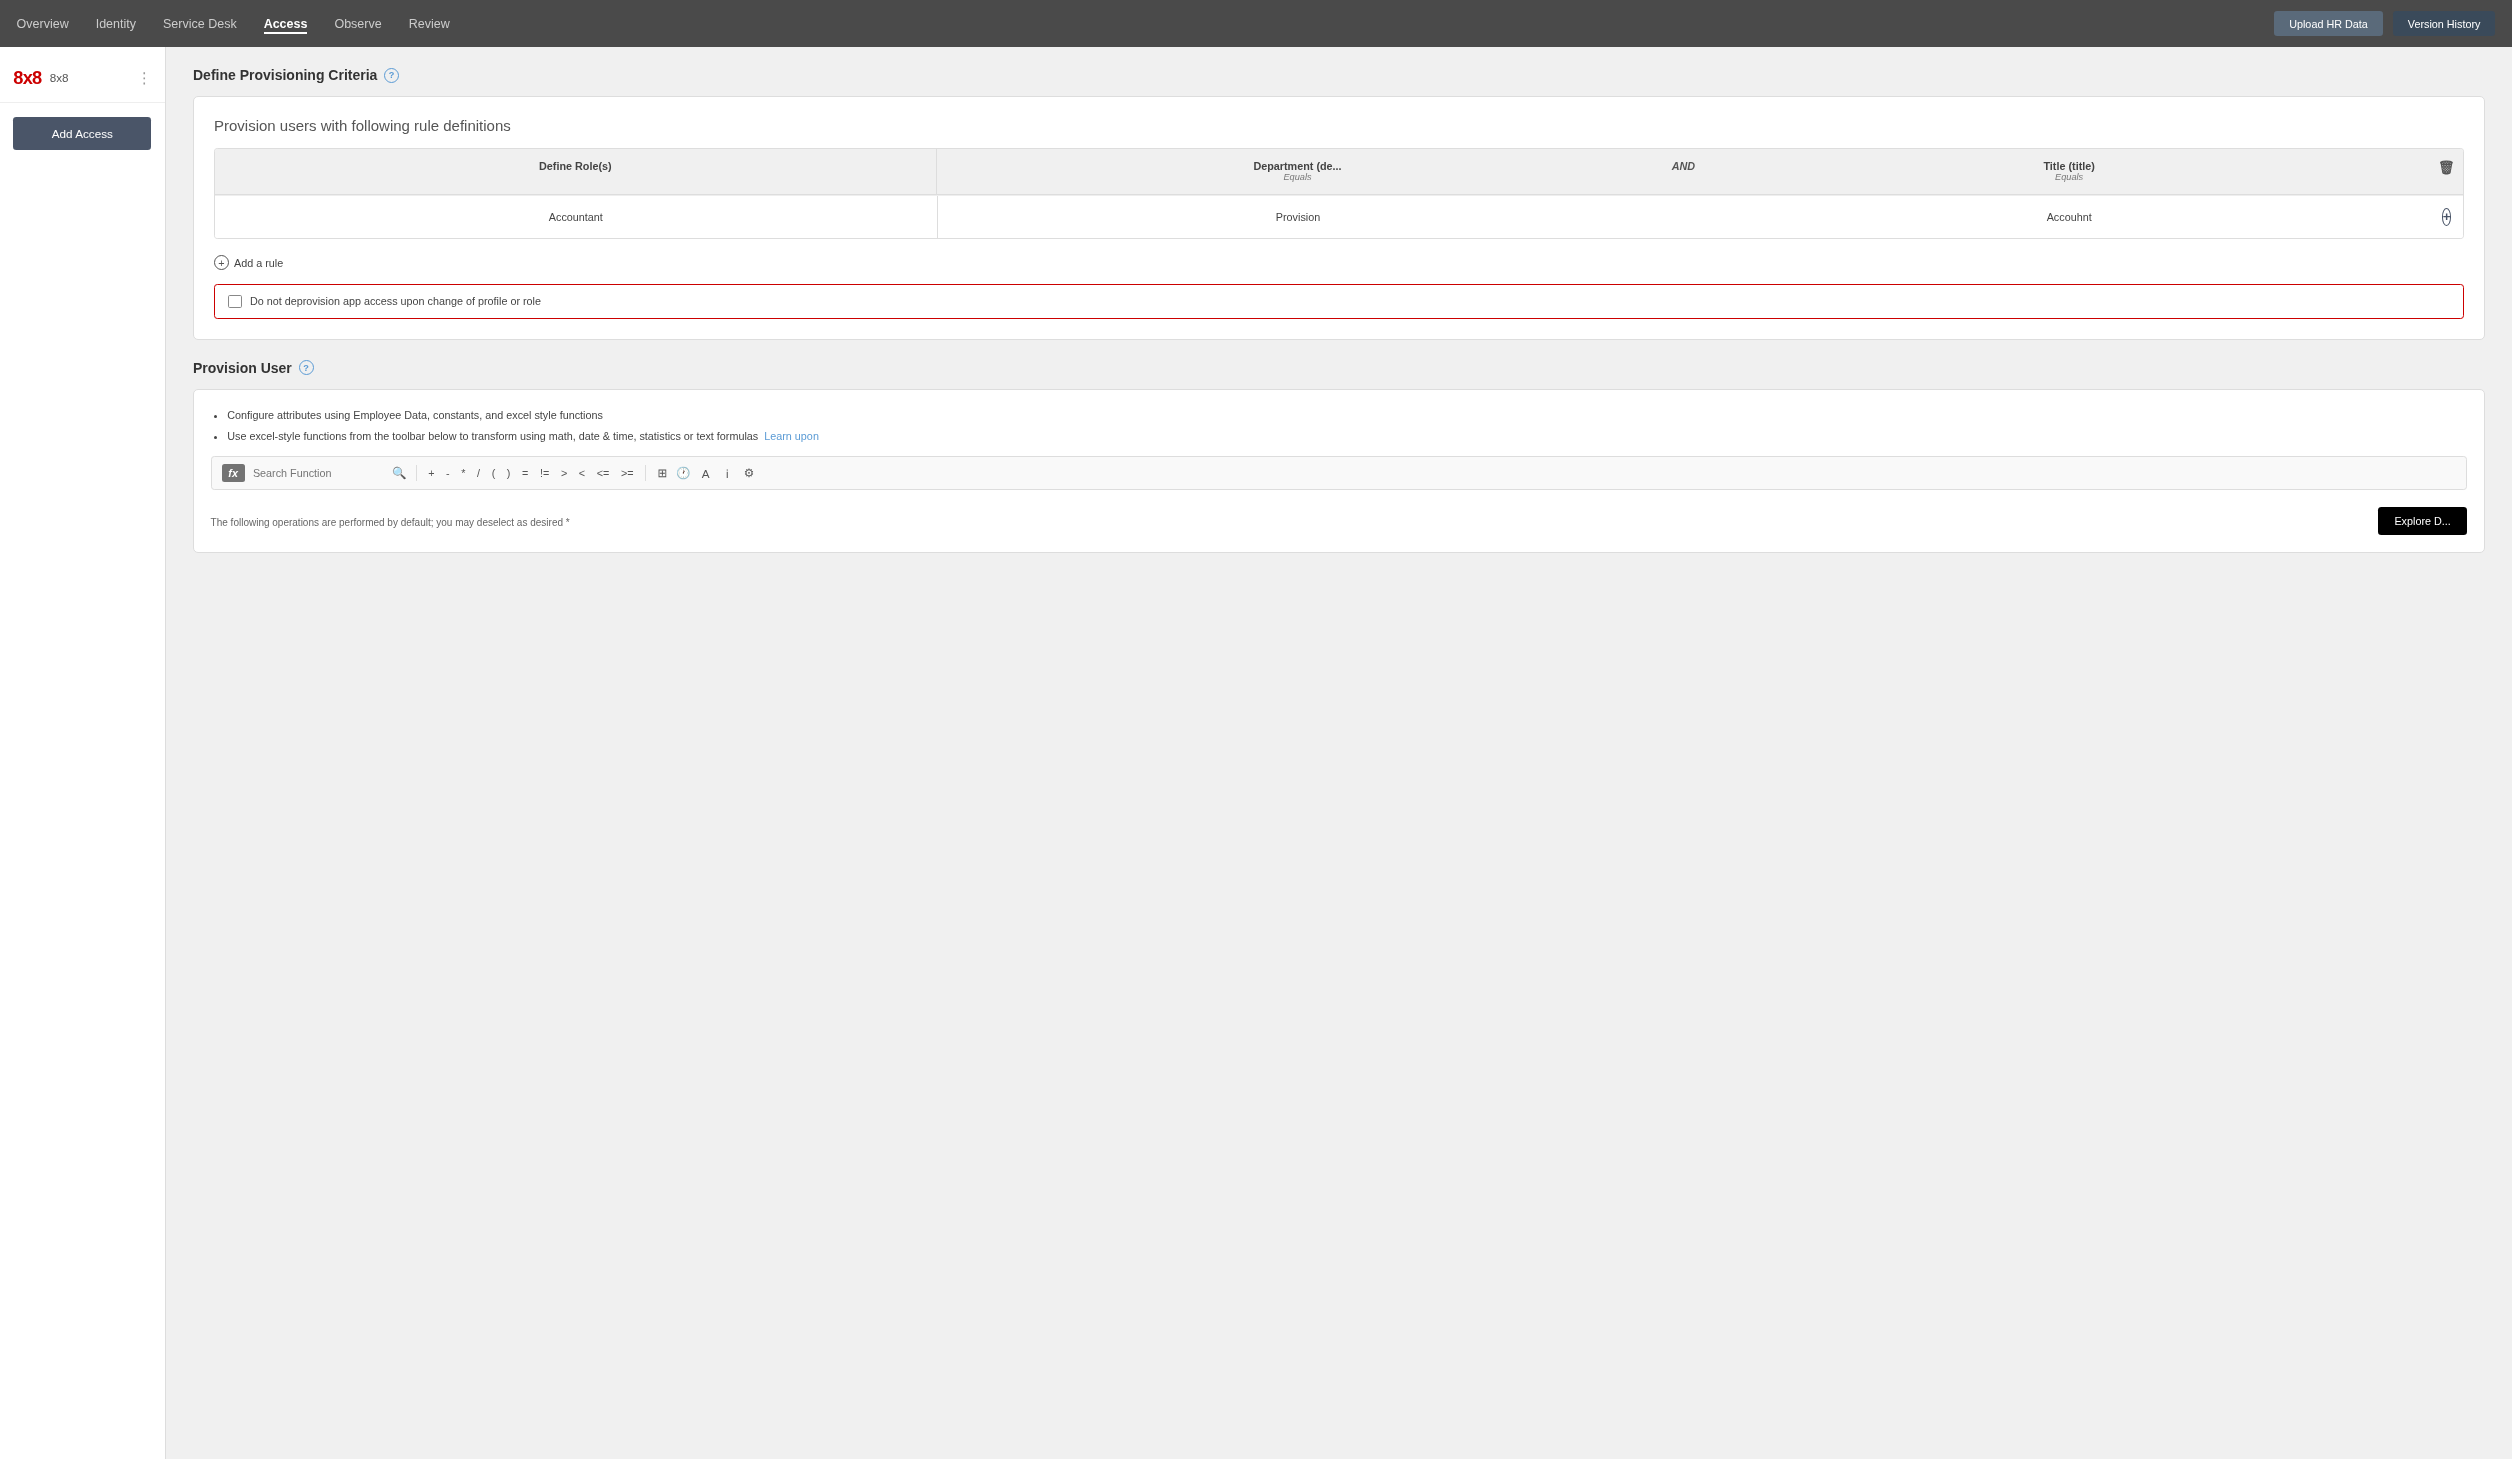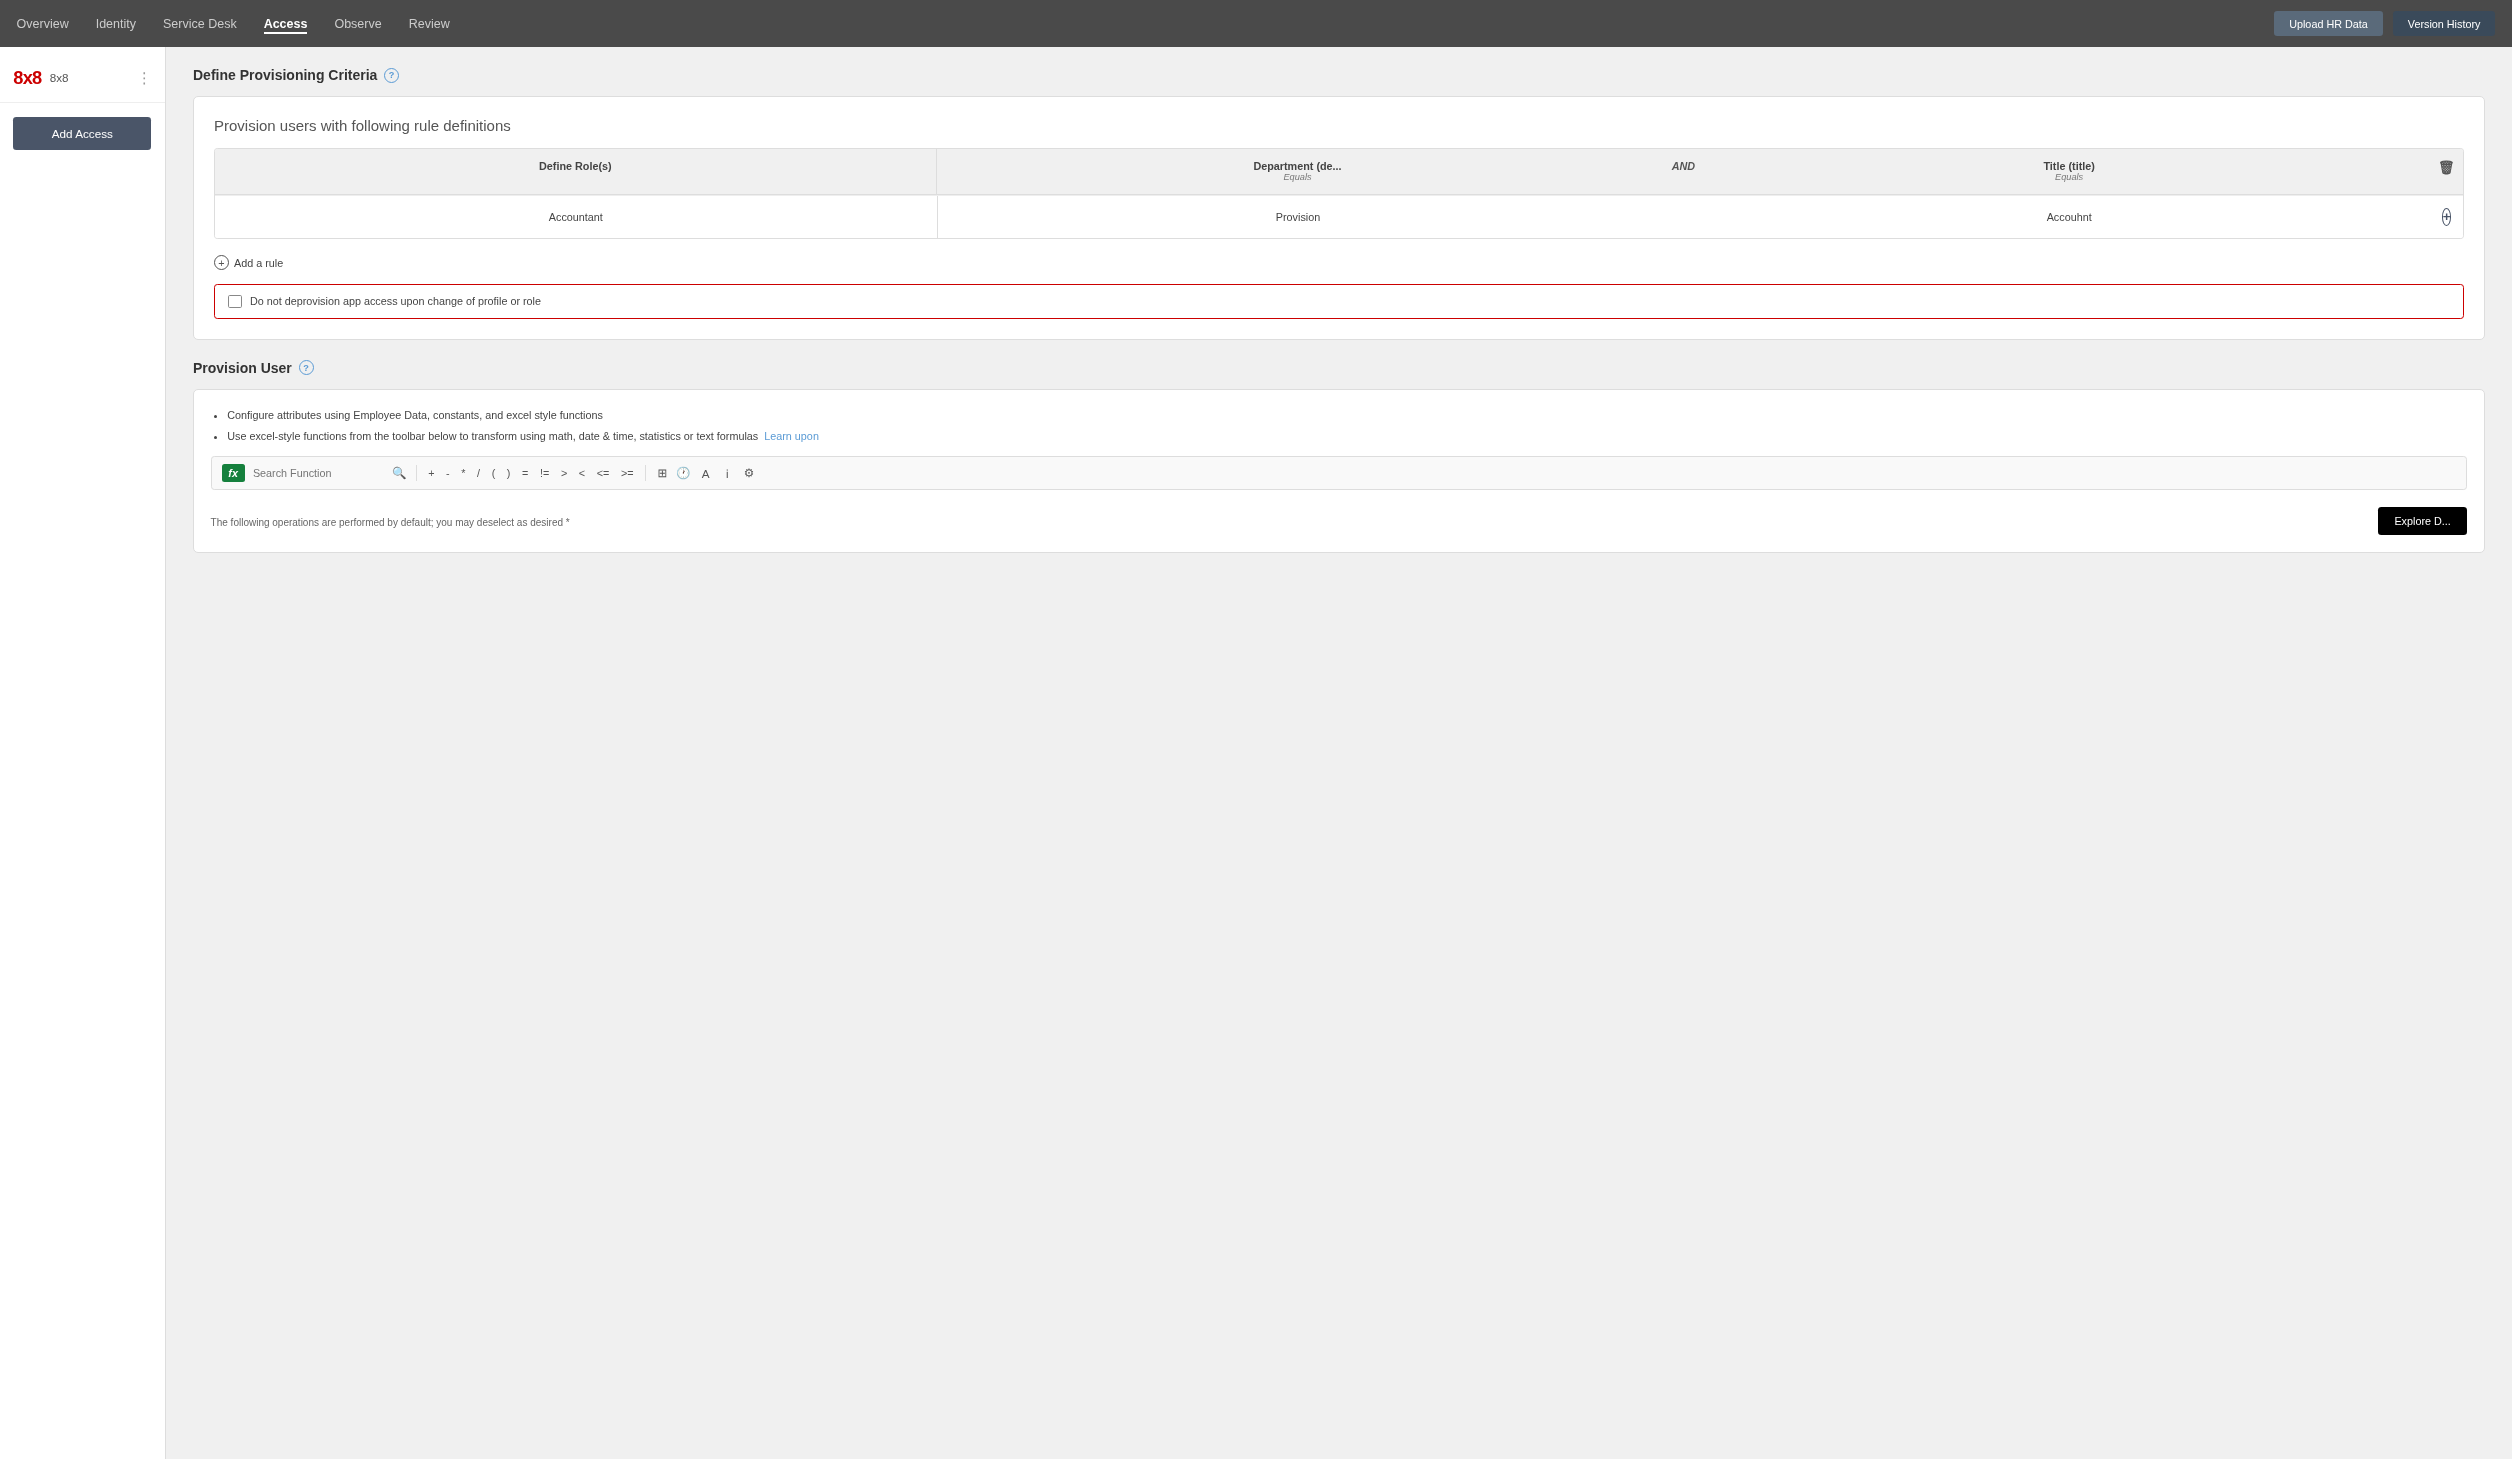--- a/index.html
+++ b/index.html
@@ -342,21 +342,21 @@
     .formula-toolbar {
       display: flex;
       align-items: center;
       gap: 5px;
       border: 0.8px solid #ddd;
       border-radius: 3.3px;
       padding: 6.7px 10px;
       background: #f9f9f9;
     }
     .fx-badge {
-      background: #15803d;
+      background: #737373;
       color: #fff;
       padding: 3.3px 6.7px;
       border-radius: 2.5px;
       font-size: 10.8px;
       font-style: italic;
       font-weight: 600;
       margin-right: 3.3px;
     }
     .search-func-input {
       flex: 1;

